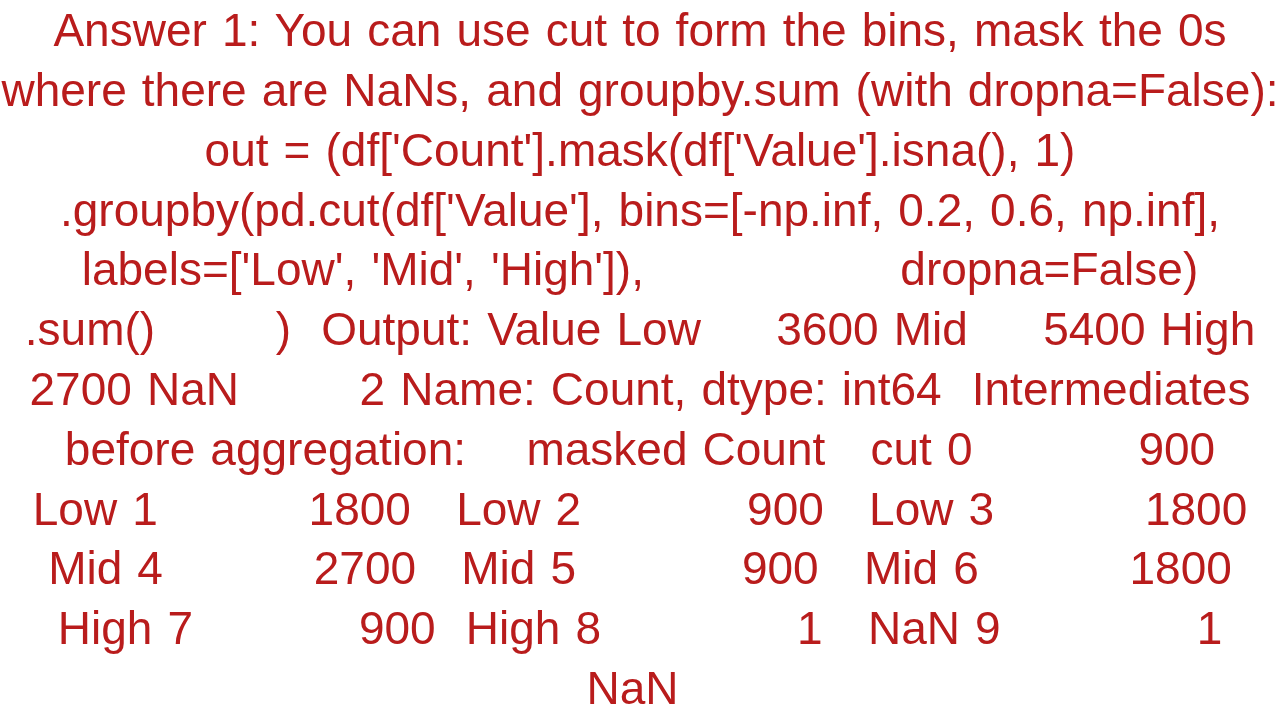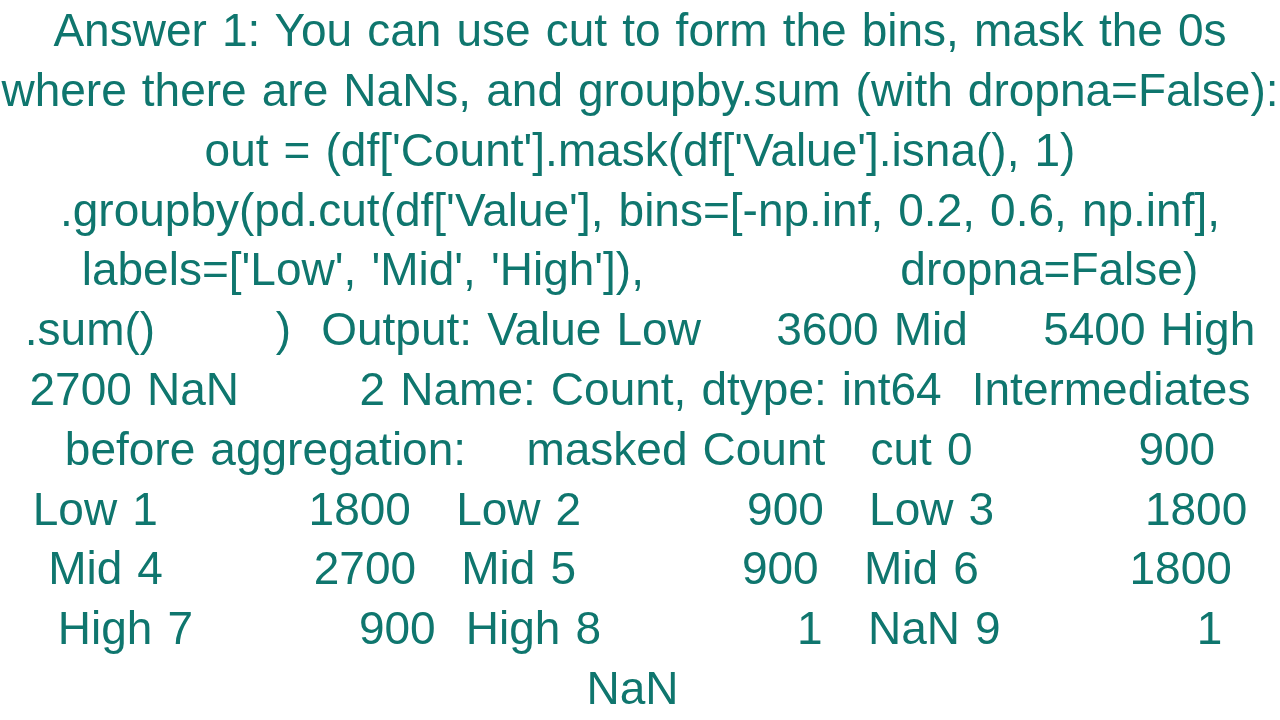--- a/index.html
+++ b/index.html
@@ -13,21 +13,21 @@
   }
   .content {
     width: 1280px;
     height: 720px;
     display: flex;
     align-items: center;
     justify-content: center;
     text-align: center;
     font-size: 46px;
     line-height: 1.3;
-    color: #0f766e;
+    color: #b91c1c;
     word-spacing: 0.05em;
     padding: 0 0px;
     box-sizing: border-box;
     white-space: pre-wrap;
   }
 </style>
 </head>
 <body>
 
 <div class="content">Answer 1: You can use cut to form the bins, mask the 0s where there are NaNs, and groupby.sum (with dropna=False): out = (df['Count'].mask(df['Value'].isna(), 1)        .groupby(pd.cut(df['Value'], bins=[-np.inf, 0.2, 0.6, np.inf],                        labels=['Low', 'Mid', 'High']),                 dropna=False)        .sum()        )  Output: Value Low     3600 Mid     5400 High    2700 NaN        2 Name: Count, dtype: int64  Intermediates before aggregation:    masked Count   cut 0           900   Low 1          1800   Low 2           900   Low 3          1800   Mid 4          2700   Mid 5           900   Mid 6          1800  High 7           900  High 8             1   NaN 9             1   NaN </div>

